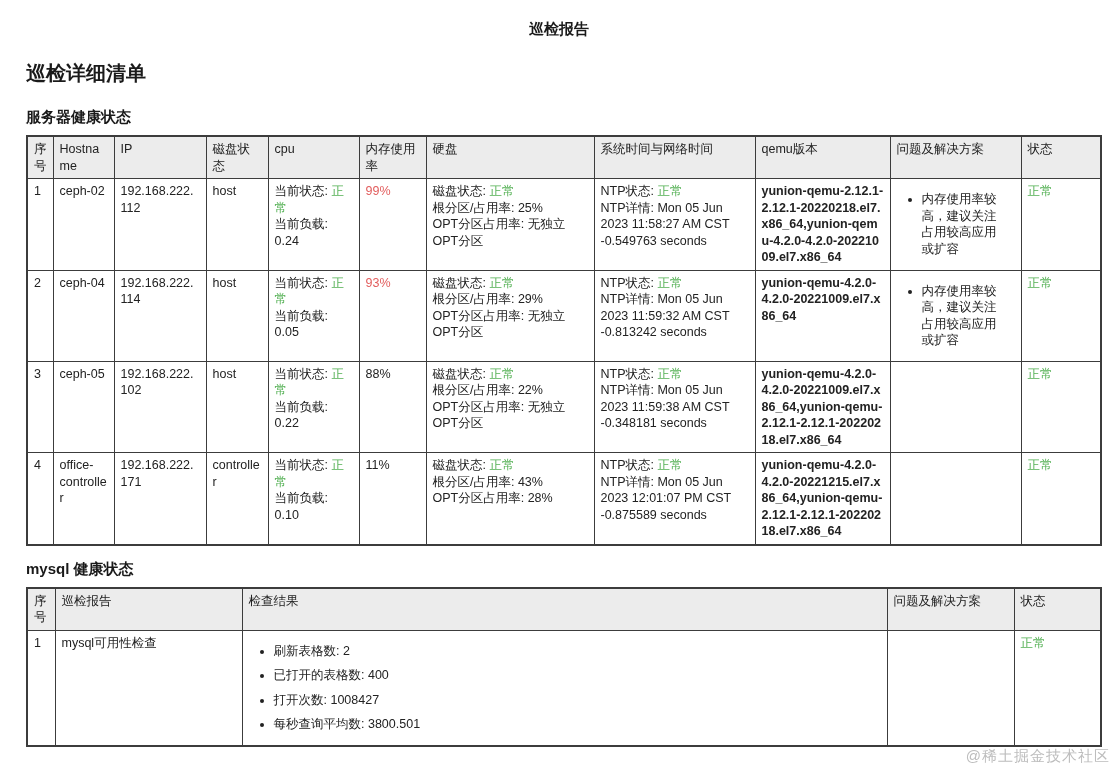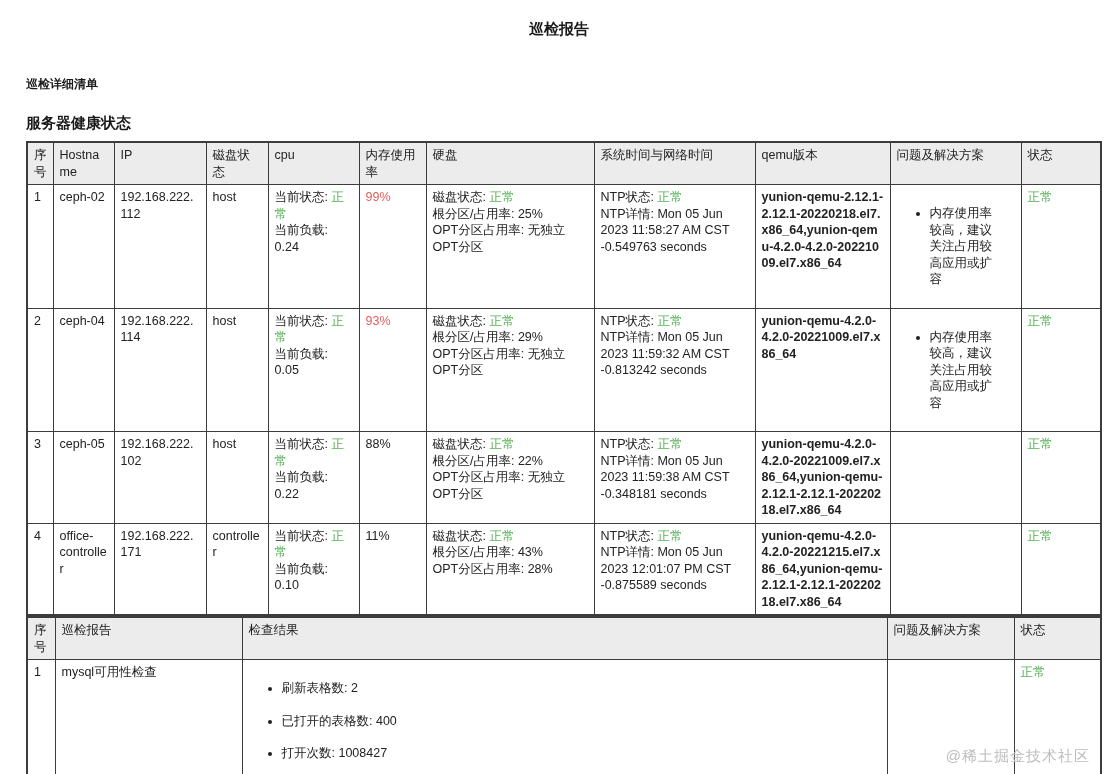--- a/index.html
+++ b/index.html
@@ -11,30 +11,30 @@
     text-align:center;font-size:15px;font-weight:700;padding-top:20px;line-height:1.2;color:#1a1a1a;
   }
   .content{padding-left:26px;}
   table.tbl{border-collapse:collapse;table-layout:fixed;border:2px solid #3c3c3c;}
   table.tbl td{
     border:1px solid #3c3c3c;padding:4px 6px;font-size:12.5px;line-height:1.32;
     vertical-align:top;text-align:left;word-wrap:break-word;overflow-wrap:break-word;
   }
   td.hd{background:var(--hdbg,#ececec);}
   .summary{width:1059px;margin-top:22px;}
-  .h2{font-size:12px;font-weight:700;margin-top:38px;color:#1a1a1a;}
+  .h2{font-size:20px;font-weight:700;margin-top:22px;color:#1a1a1a;}
   .h3{font-size:15px;font-weight:700;margin-top:21px;margin-bottom:8px;color:#1a1a1a;}
   .server,.mysql{width:1074px;}
   .ok{color:var(--ok,#55b155);}
   .warn{color:var(--warn,#e25d5d);}
   .brk{word-break:break-all;font-weight:bold;}
   ul.blist{margin:0;padding-left:17px;}
-  ul.blist li{margin:16px;padding:0;}
+  ul.blist li{margin:8px;padding:0;}
   .watermark{
-    position:absolute;right:28px;bottom:8px;font-size:15px;color:#bdbdbd;letter-spacing:1px;
+    position:absolute;right:8px;bottom:8px;font-size:15px;color:#bdbdbd;letter-spacing:1px;
   }
 </style>
 </head>
 <body>
 
 <div class="page">
   <div class="title">巡检报告</div>
 
   <div class="content">
 
@@ -167,20 +167,21 @@
               <div><span>NTP状态: </span><span class="ok">正常</span></div>
               <div>NTP详情: Mon 05 Jun 2023 12:01:07 PM CST -0.875589 seconds</div>
             </td>
             <td class="brk">yunion-qemu-4.2.0-4.2.0-20221215.el7.x86_64,yunion-qemu-2.12.1-2.12.1-20220218.el7.x86_64</td>
             <td></td>
             <td><span class="ok">正常</span></td>
           </tr>
         </tbody>
     </table>
 
+    <div class="h3" style="margin-top:14px">mysql 健康状态</div>
     <table class="tbl mysql">
       <colgroup>
         <col style="width:28px">
           <col style="width:187px">
           <col style="width:645px">
           <col style="width:127px">
           <col style="width:87px">
       </colgroup>
       <thead>
           <tr>

